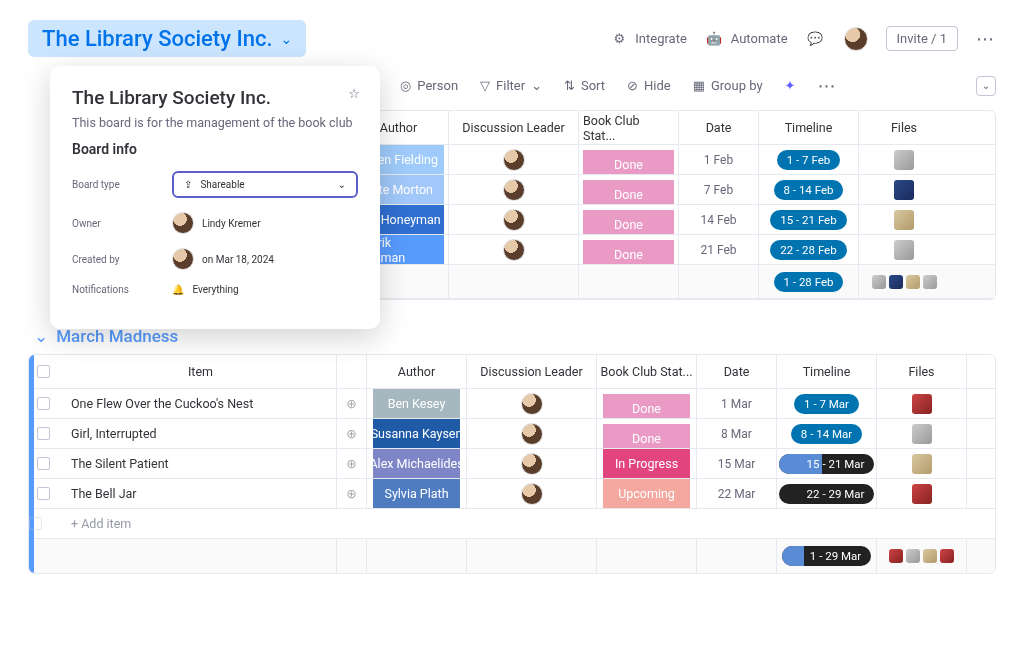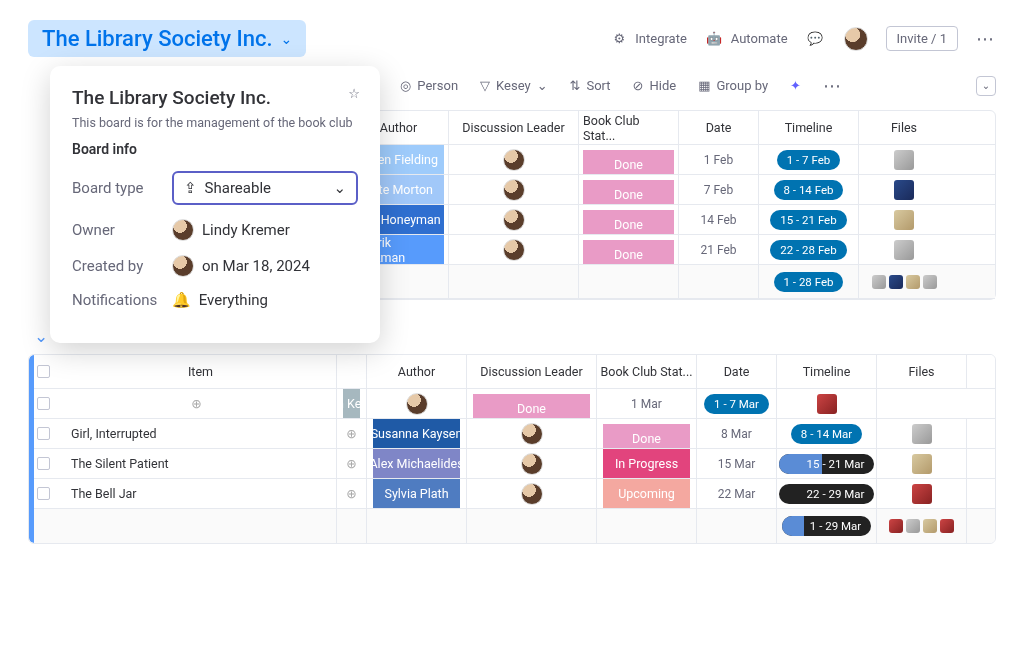--- a/index.html
+++ b/index.html
@@ -62,21 +62,21 @@
   
   .popover {
     position:absolute; top:66px; left:50px; width:330px;
     background:#fff; border-radius:10px; box-shadow:0 8px 30px rgba(0,0,0,0.18);
     padding:20px 22px 20px 22px; z-index:20;
   }
   .popover h2 { font-size:19px; font-weight:500; color:#323338; margin-bottom:6px;}
   .popover .star { position:absolute; right:20px; top:20px; color:#676879; cursor:pointer;}
   .popover .desc { font-size:12.5px; color:#676879; margin-bottom:11px;}
   .popover .section-title { font-size:14px; font-weight:600; margin-bottom:14px;}
-  .info-row { display:flex; align-items:center; margin-bottom:14px; font-size:15px; color:#323338;}
+  .info-row { display:flex; align-items:center; margin-bottom:14px; font-size:10px; color:#323338;}
   .info-row .lbl { width:100px; color:#676879; }
   .board-type-select {
     flex:1; border:2px solid #5b5fc7; border-radius:6px; padding:6px 10px;
     display:flex; align-items:center; gap:8px; color:#323338; cursor:pointer;
     justify-content:space-between;
   }
   .info-row .val { display:flex; align-items:center; gap:8px;}
 
   
   .group-block { margin-bottom:26px; }
@@ -182,21 +182,21 @@
 </div>
 
 <div class="toolbar">
   <div style="width:350px;"></div>
   <div class="tool">
     <span>◎</span>
     <span>Person</span>
   </div>
   <div class="tool">
     <span>▽</span>
-    <span>Kesey</span>
+    <span>Filter</span>
     <span>⌄</span>
   </div>
   <div class="tool">
     <span>⇅</span>
     <span>Sort</span>
   </div>
   <div class="tool">
     <span>⊘</span>
     <span>Hide</span>
   </div>
@@ -382,20 +382,21 @@
       <div class="cell">Book Club Stat...</div>
       <div class="cell">Date</div>
       <div class="cell">Timeline</div>
       <div class="cell">Files</div>
     </div>
 
     <div class="trow">
       <div class="cell chk">
           <div class="chkbox"></div>
         </div>
+      <div class="cell item-col">One Flew Over the Cuckoo's Nest</div>
       <div class="cell">
           <span class="msg-icn">⊕</span>
         </div>
       <div class="cell">
           <div class="author-cell auth-b1">Ben Kesey</div>
         </div>
       <div class="cell">
           <div class="avatar sm"></div>
         </div>
       <div class="cell">
@@ -481,20 +482,26 @@
         </div>
       <div class="cell date-cell">22 Mar</div>
       <div class="cell">
           <div class="timeline-pill dark"><span>22 - 29 Mar</span></div>
         </div>
       <div class="cell">
           <div class="file-thumb red"></div>
         </div>
     </div>
 
+    <div class="add-row">
+      <div class="cell chk">
+          <div class="chkbox" style="opacity:.4;"></div>
+        </div>
+      <div class="add-txt">+ Add item</div>
+    </div>
 
     <div class="tfoot">
       <div class="cell chk"></div>
       <div class="cell item-col"></div>
       <div class="cell"></div>
       <div class="cell">
           <div class="summary-bar">
             <span class="sb-c1"></span>
             <span class="sb-c2"></span>
             <span class="sb-c3"></span>

